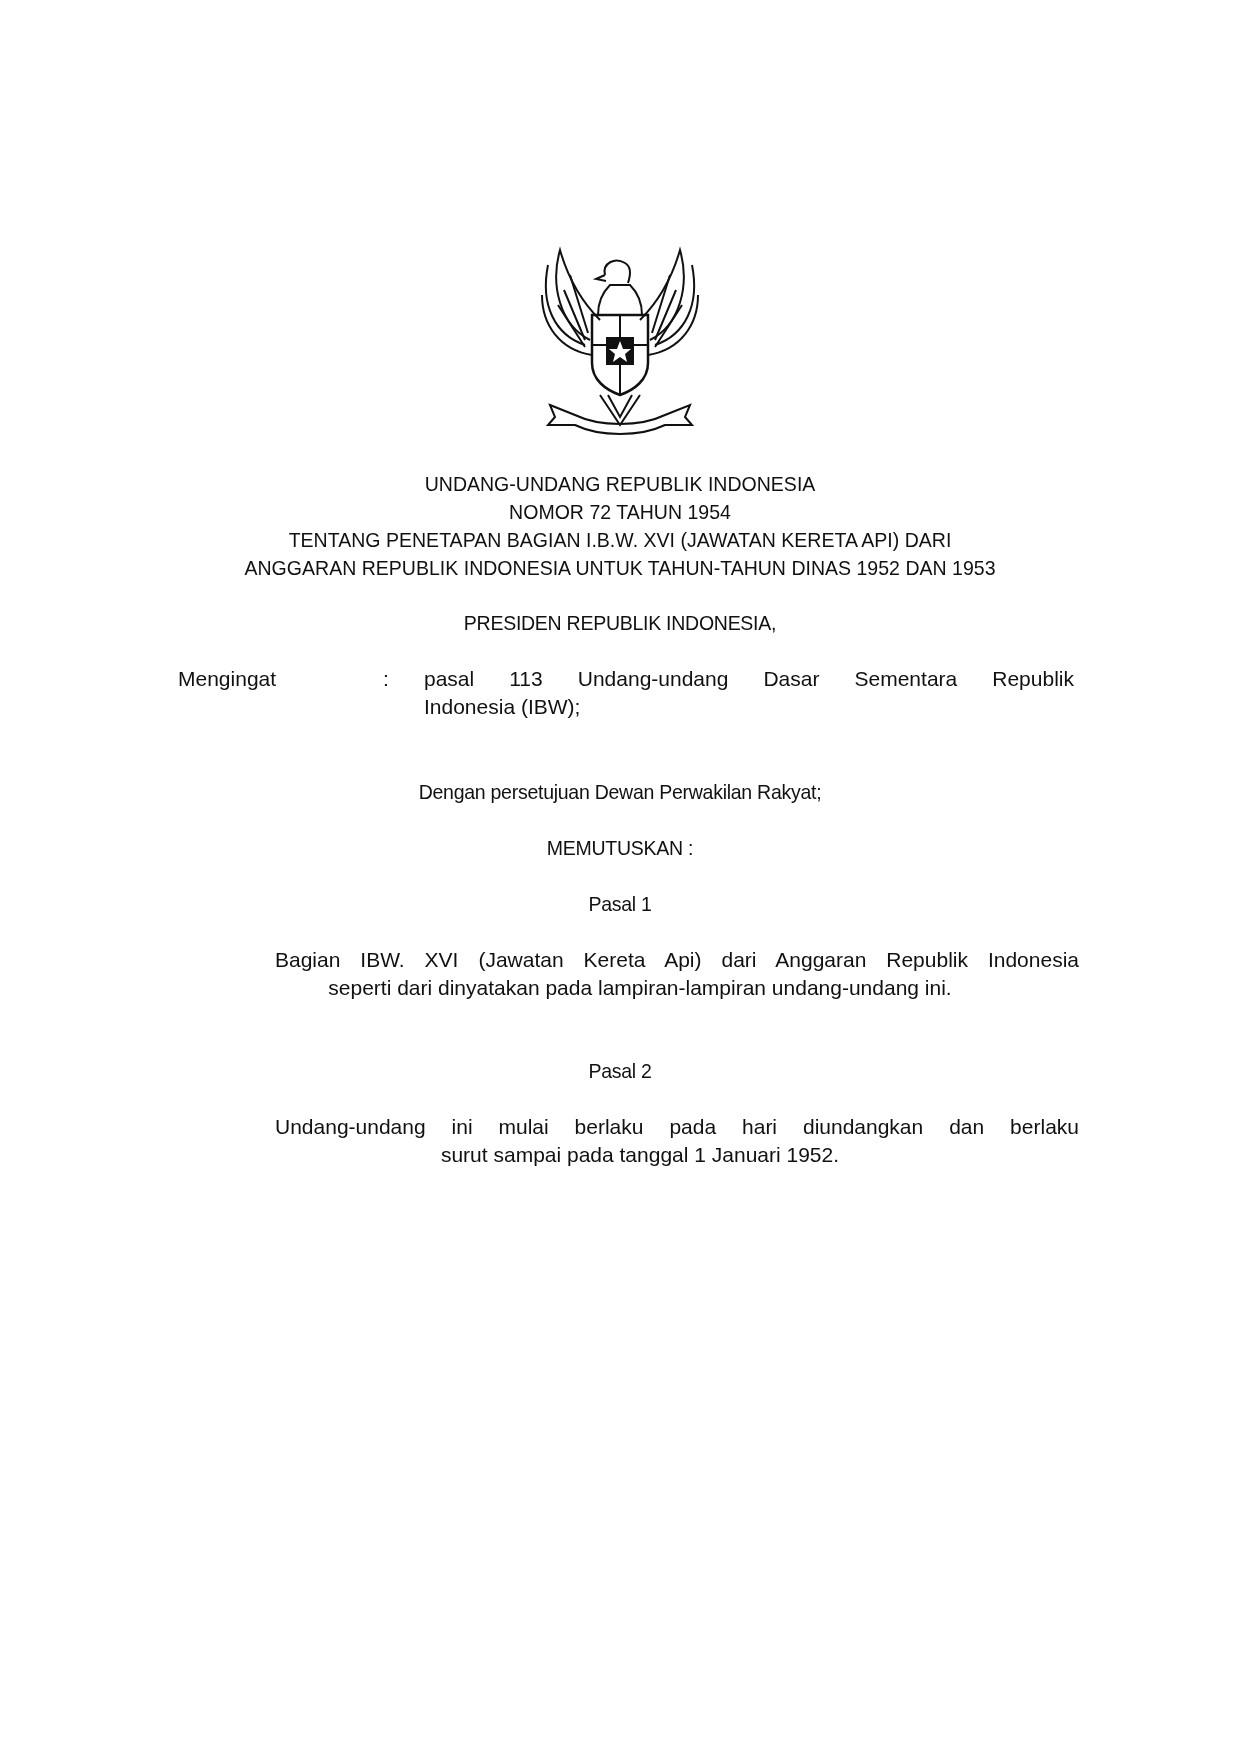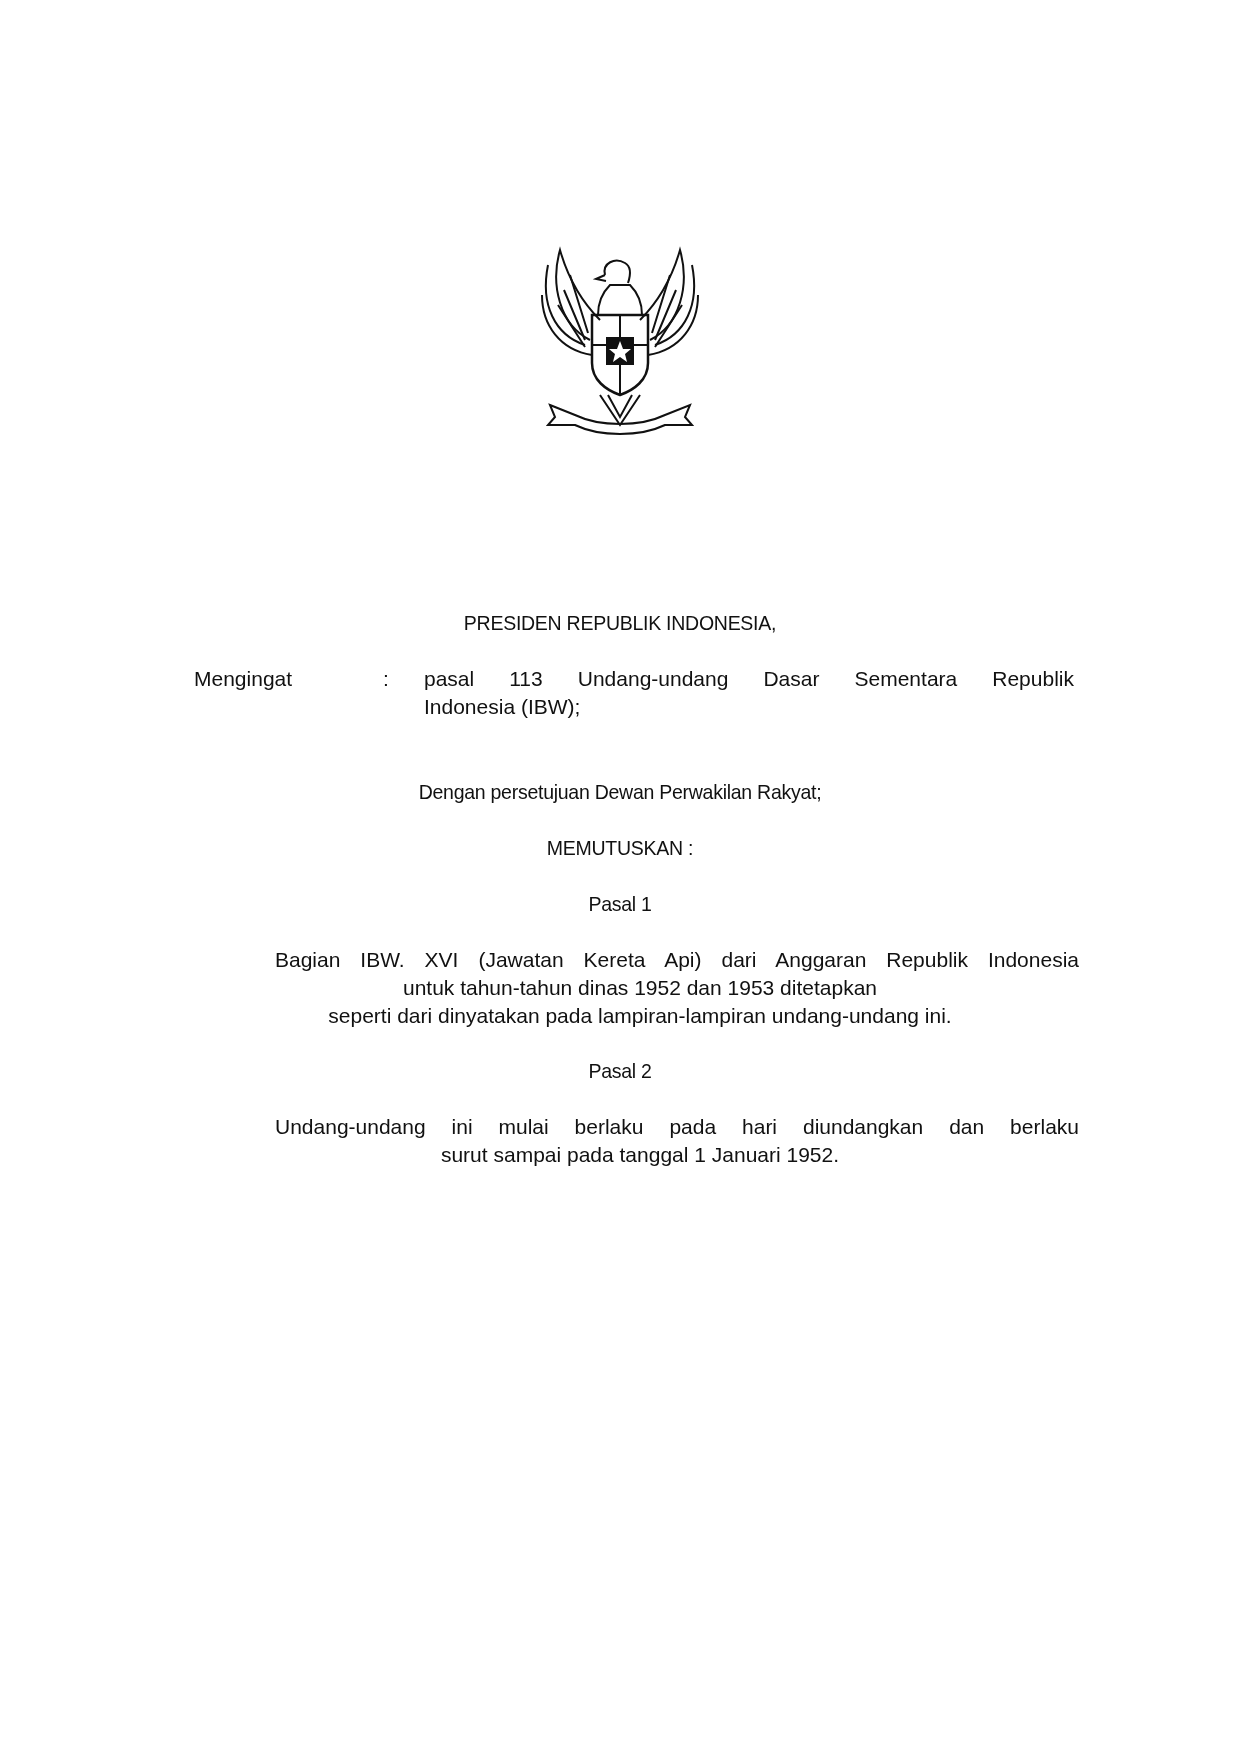--- a/index.html
+++ b/index.html
@@ -17,21 +17,21 @@
       transform: scaleX(0.93); transform-origin: center;
     }
     .title-block { position: absolute; left: 0; top: 470px; width: 1240px; }
     .title-block .tl {
       text-align: center; font-size: 21px; line-height: 28px;
       font-family: "Liberation Sans", sans-serif; transform: scaleX(0.93);
     }
     .body-text {
       font-family: "Liberation Sans", sans-serif; font-size: 21px; line-height: 28px;
     }
-    .mengingat-label { position: absolute; left: 194px; top: 665px; }
+    .mengingat-label { position: absolute; left: 178px; top: 665px; }
     .mengingat-colon { position: absolute; left: 383px; top: 665px; }
     .mengingat-text {
       position: absolute; left: 410px; top: 665px; width: 650px;
       text-align: justify; text-align-last: left; margin-left: 14px;
     }
     .just-line { display: block; text-align: justify; text-align-last: justify; }
     .last-line { display: block; text-align: center; }
     .para { position: absolute; left: 182px; width: 878px; margin-left: 19px; }
     .indent { padding-left: 74px; }
   </style>
@@ -64,37 +64,42 @@
 
       <path d="M70 150 L90 180 L110 150"></path>
       <path d="M78 150 L90 172 L102 150"></path>
 
       <path d="M20 160 L45 170 C70 182 110 182 135 170 L160 160 L155 172 L162 180 L135 180 C110 192 70 192 45 180 L18 180 L25 172 Z"></path>
     </g>
     <rect x="76" y="92" width="28" height="28" fill="#111"></rect>
     <polygon points="90,96 93,104 101,104 95,109 97,117 90,112 83,117 85,109 79,104 87,104" fill="#fff"></polygon>
   </svg>
 
+  <div class="title-block">
+    <div class="tl">UNDANG-UNDANG REPUBLIK INDONESIA</div>
+    <div class="tl">NOMOR 72 TAHUN 1954</div>
+    <div class="tl">TENTANG PENETAPAN BAGIAN I.B.W. XVI (JAWATAN KERETA API) DARI</div>
+    <div class="tl">ANGGARAN REPUBLIK INDONESIA UNTUK TAHUN-TAHUN DINAS 1952 DAN 1953</div>
+  </div>
 
   <div class="center-line" style="top:609px;">PRESIDEN REPUBLIK INDONESIA,</div>
 
   <div class="body-text mengingat-label">Mengingat</div>
   <div class="body-text mengingat-colon">:</div>
   <div class="body-text mengingat-text">
     <span class="just-line">pasal 113 Undang-undang Dasar Sementara Republik</span>
     <span class="last-line">Indonesia (IBW);</span>
   </div>
 
   <div class="center-line" style="top:778px;">Dengan persetujuan Dewan Perwakilan Rakyat;</div>
   <div class="center-line" style="top:834px;">MEMUTUSKAN :</div>
   <div class="center-line" style="top:890px;">Pasal 1</div>
 
   <div class="body-text para" style="top:946px;">
     <span class="just-line indent">Bagian IBW. XVI (Jawatan Kereta Api) dari Anggaran Republik Indonesia</span>
-    <span class="last-line">untuk tahun-tahun dinas 1952 dan 1953 ditetapkan</span>
     <span class="last-line">seperti dari dinyatakan pada lampiran-lampiran undang-undang ini.</span>
   </div>
 
   <div class="center-line" style="top:1057px;">Pasal 2</div>
 
   <div class="body-text para" style="top:1113px;">
     <span class="just-line indent">Undang-undang ini mulai berlaku pada hari diundangkan dan berlaku</span>
     <span class="last-line">surut sampai pada tanggal 1 Januari 1952.</span>
   </div>
 

